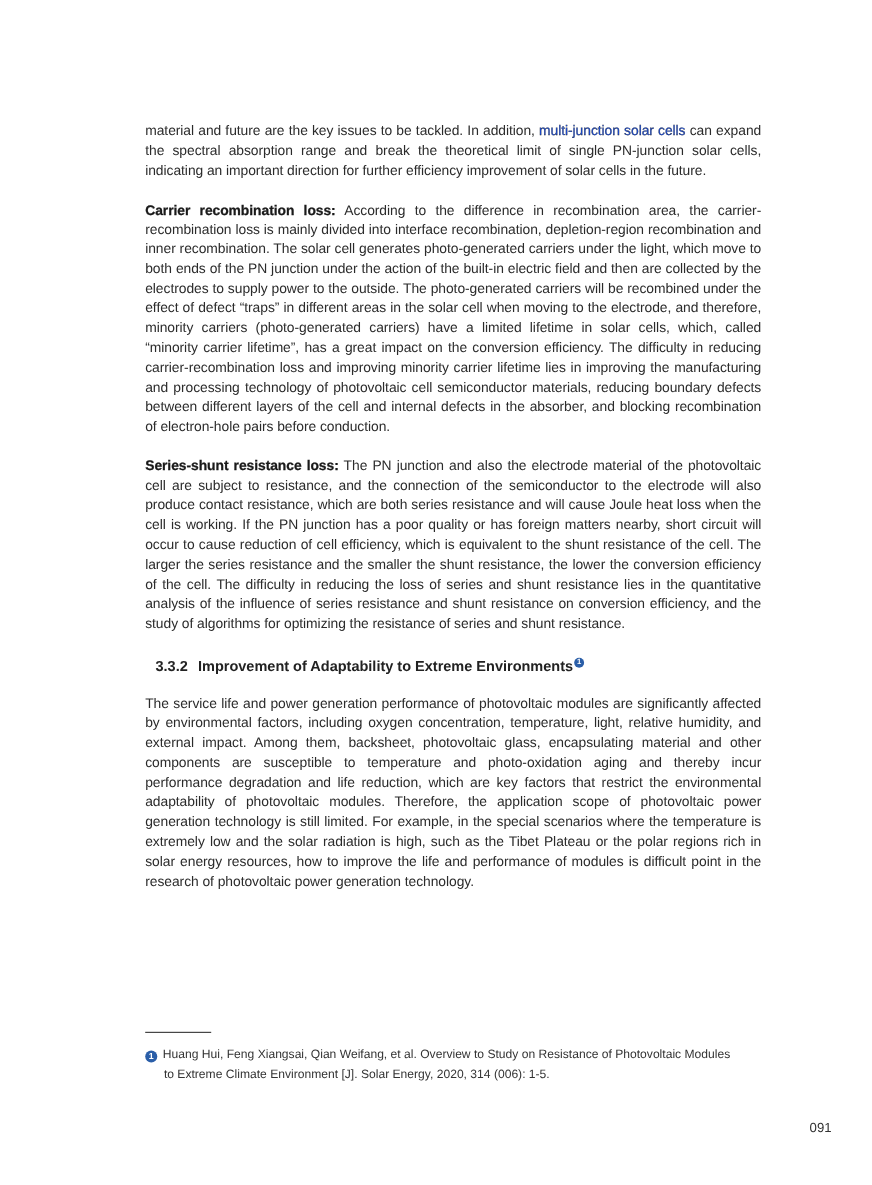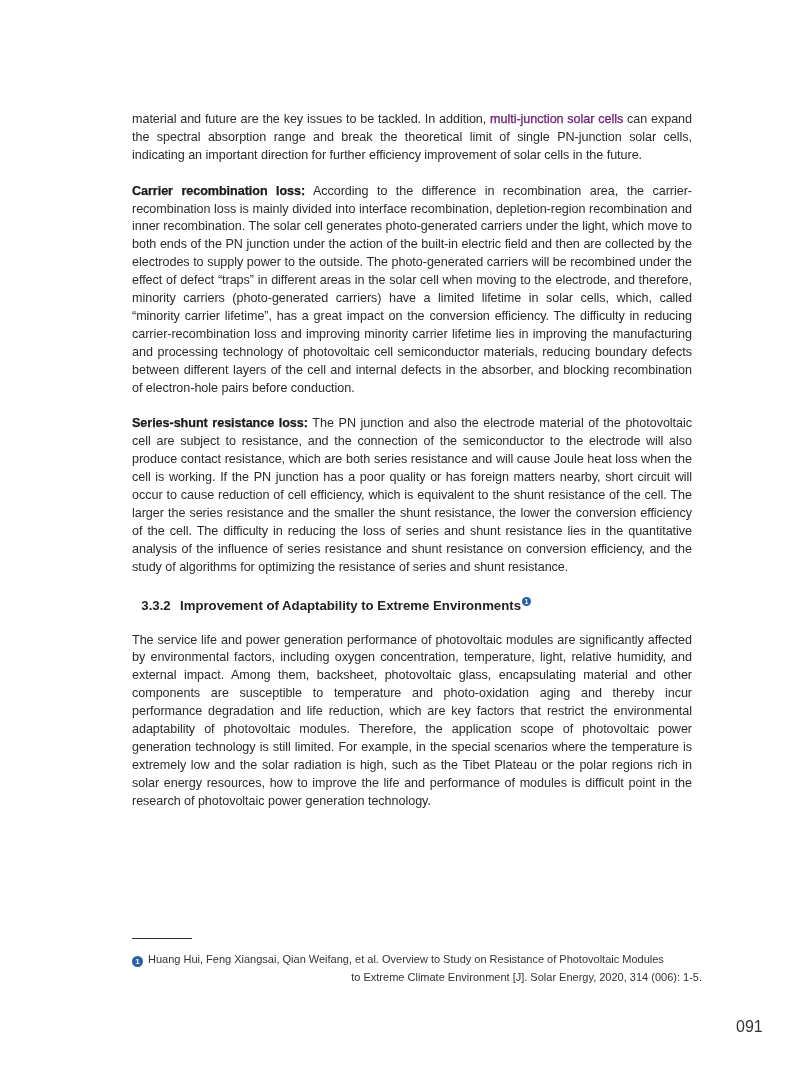--- a/index.html
+++ b/index.html
@@ -3,36 +3,36 @@
 <meta charset="utf-8">
 <style>
   html, body { margin: 0; padding: 0; background: #ffffff; }
   body { width: 793px; height: 1077px; position: relative; overflow: hidden;
          font-family: "Liberation Sans", sans-serif; color: #2b2b2b; }
   .page { position: absolute; left: 132px; top: 111px; width: 560px; }
   p.body { margin: 0; font-size: 12.6px; line-height: 17.9px; text-align: justify;
            text-align-last: left; letter-spacing: -0.05px; }
   p.body + p.body { margin-top: 17.9px; }
   .lead { font-weight: bold; color: #1a1a1a; -webkit-text-stroke: 0.25px #1a1a1a; }
-  .em { color: #a21caf; -webkit-text-stroke: 0.25px #1a1a1a; }
+  .em { color: #1d4ed8; -webkit-text-stroke: 0.25px #1a1a1a; }
   h3.section { margin: 20px 0 17px 0; font-size: 13.2px; font-weight: bold; color: #222;
                line-height: 18px; }
   h3.section .num { display: inline-block; width: 48px; text-align: center; }
   .fnmark { display: inline-block; width: 9px; height: 9px; border-radius: 50%;
             background: #2a5ea8; color: #fff; font-size: 7px; line-height: 9px;
             text-align: center; vertical-align: 6px; margin-left: 1px; font-weight: bold; }
   .footnote-rule { position: absolute; left: 132px; top: 938px; width: 60px;
                    border-top: 1px solid #333; }
   .footnote { position: absolute; left: 132px; top: 950px; width: 570px;
               font-size: 11px; line-height: 18px; color: #333; }
   .footnote .fnmark-lg { display: inline-block; width: 11px; height: 11px; border-radius: 50%;
             background: #2a5ea8; color: #fff; font-size: 8px; line-height: 11px;
             text-align: center; margin-right: 5px; font-weight: bold; vertical-align: -1px; }
-  .footnote .indent { padding-left: 17px; display: block; text-align: right; }
-  .page-number { position: absolute; left: 736px; top: 1018px; font-size: 16px; color: #333; }
+  .footnote .indent { padding-left: 17px; display: block; }
+  .page-number { position: absolute; left: 736px; top: 1018px; font-size: 12px; color: #333; }
 </style>
 </head>
 <body>
 
 <div class="page">
   <p class="body"><span>material and future are the key issues to be tackled. In addition, </span><span class="em">multi-junction solar cells</span><span> can expand the spectral absorption range and break the theoretical limit of single PN-junction solar cells, indicating an important direction for further efficiency improvement of solar cells in the future.</span></p>
 
   <p class="body"><span class="lead">Carrier recombination loss:</span><span> According to the difference in recombination area, the carrier-recombination loss is mainly divided into interface recombination, depletion-region recombination and inner recombination. The solar cell generates photo-generated carriers under the light, which move to both ends of the PN junction under the action of the built-in electric field and then are collected by the electrodes to supply power to the outside. The photo-generated carriers will be recombined under the effect of defect “traps” in different areas in the solar cell when moving to the electrode, and therefore, minority carriers (photo-generated carriers) have a limited lifetime in solar cells, which, called “minority carrier lifetime”, has a great impact on the conversion efficiency. The difficulty in reducing carrier-recombination loss and improving minority carrier lifetime lies in improving the manufacturing and processing technology of photovoltaic cell semiconductor materials, reducing boundary defects between different layers of the cell and internal defects in the absorber, and blocking recombination of electron-hole pairs before conduction.</span></p>
 
   <p class="body"><span class="lead">Series-shunt resistance loss:</span><span> The PN junction and also the electrode material of the photovoltaic cell are subject to resistance, and the connection of the semiconductor to the electrode will also produce contact resistance, which are both series resistance and will cause Joule heat loss when the cell is working. If the PN junction has a poor quality or has foreign matters nearby, short circuit will occur to cause reduction of cell efficiency, which is equivalent to the shunt resistance of the cell. The larger the series resistance and the smaller the shunt resistance, the lower the conversion efficiency of the cell. The difficulty in reducing the loss of series and shunt resistance lies in the quantitative analysis of the influence of series resistance and shunt resistance on conversion efficiency, and the study of algorithms for optimizing the resistance of series and shunt resistance.</span></p>

